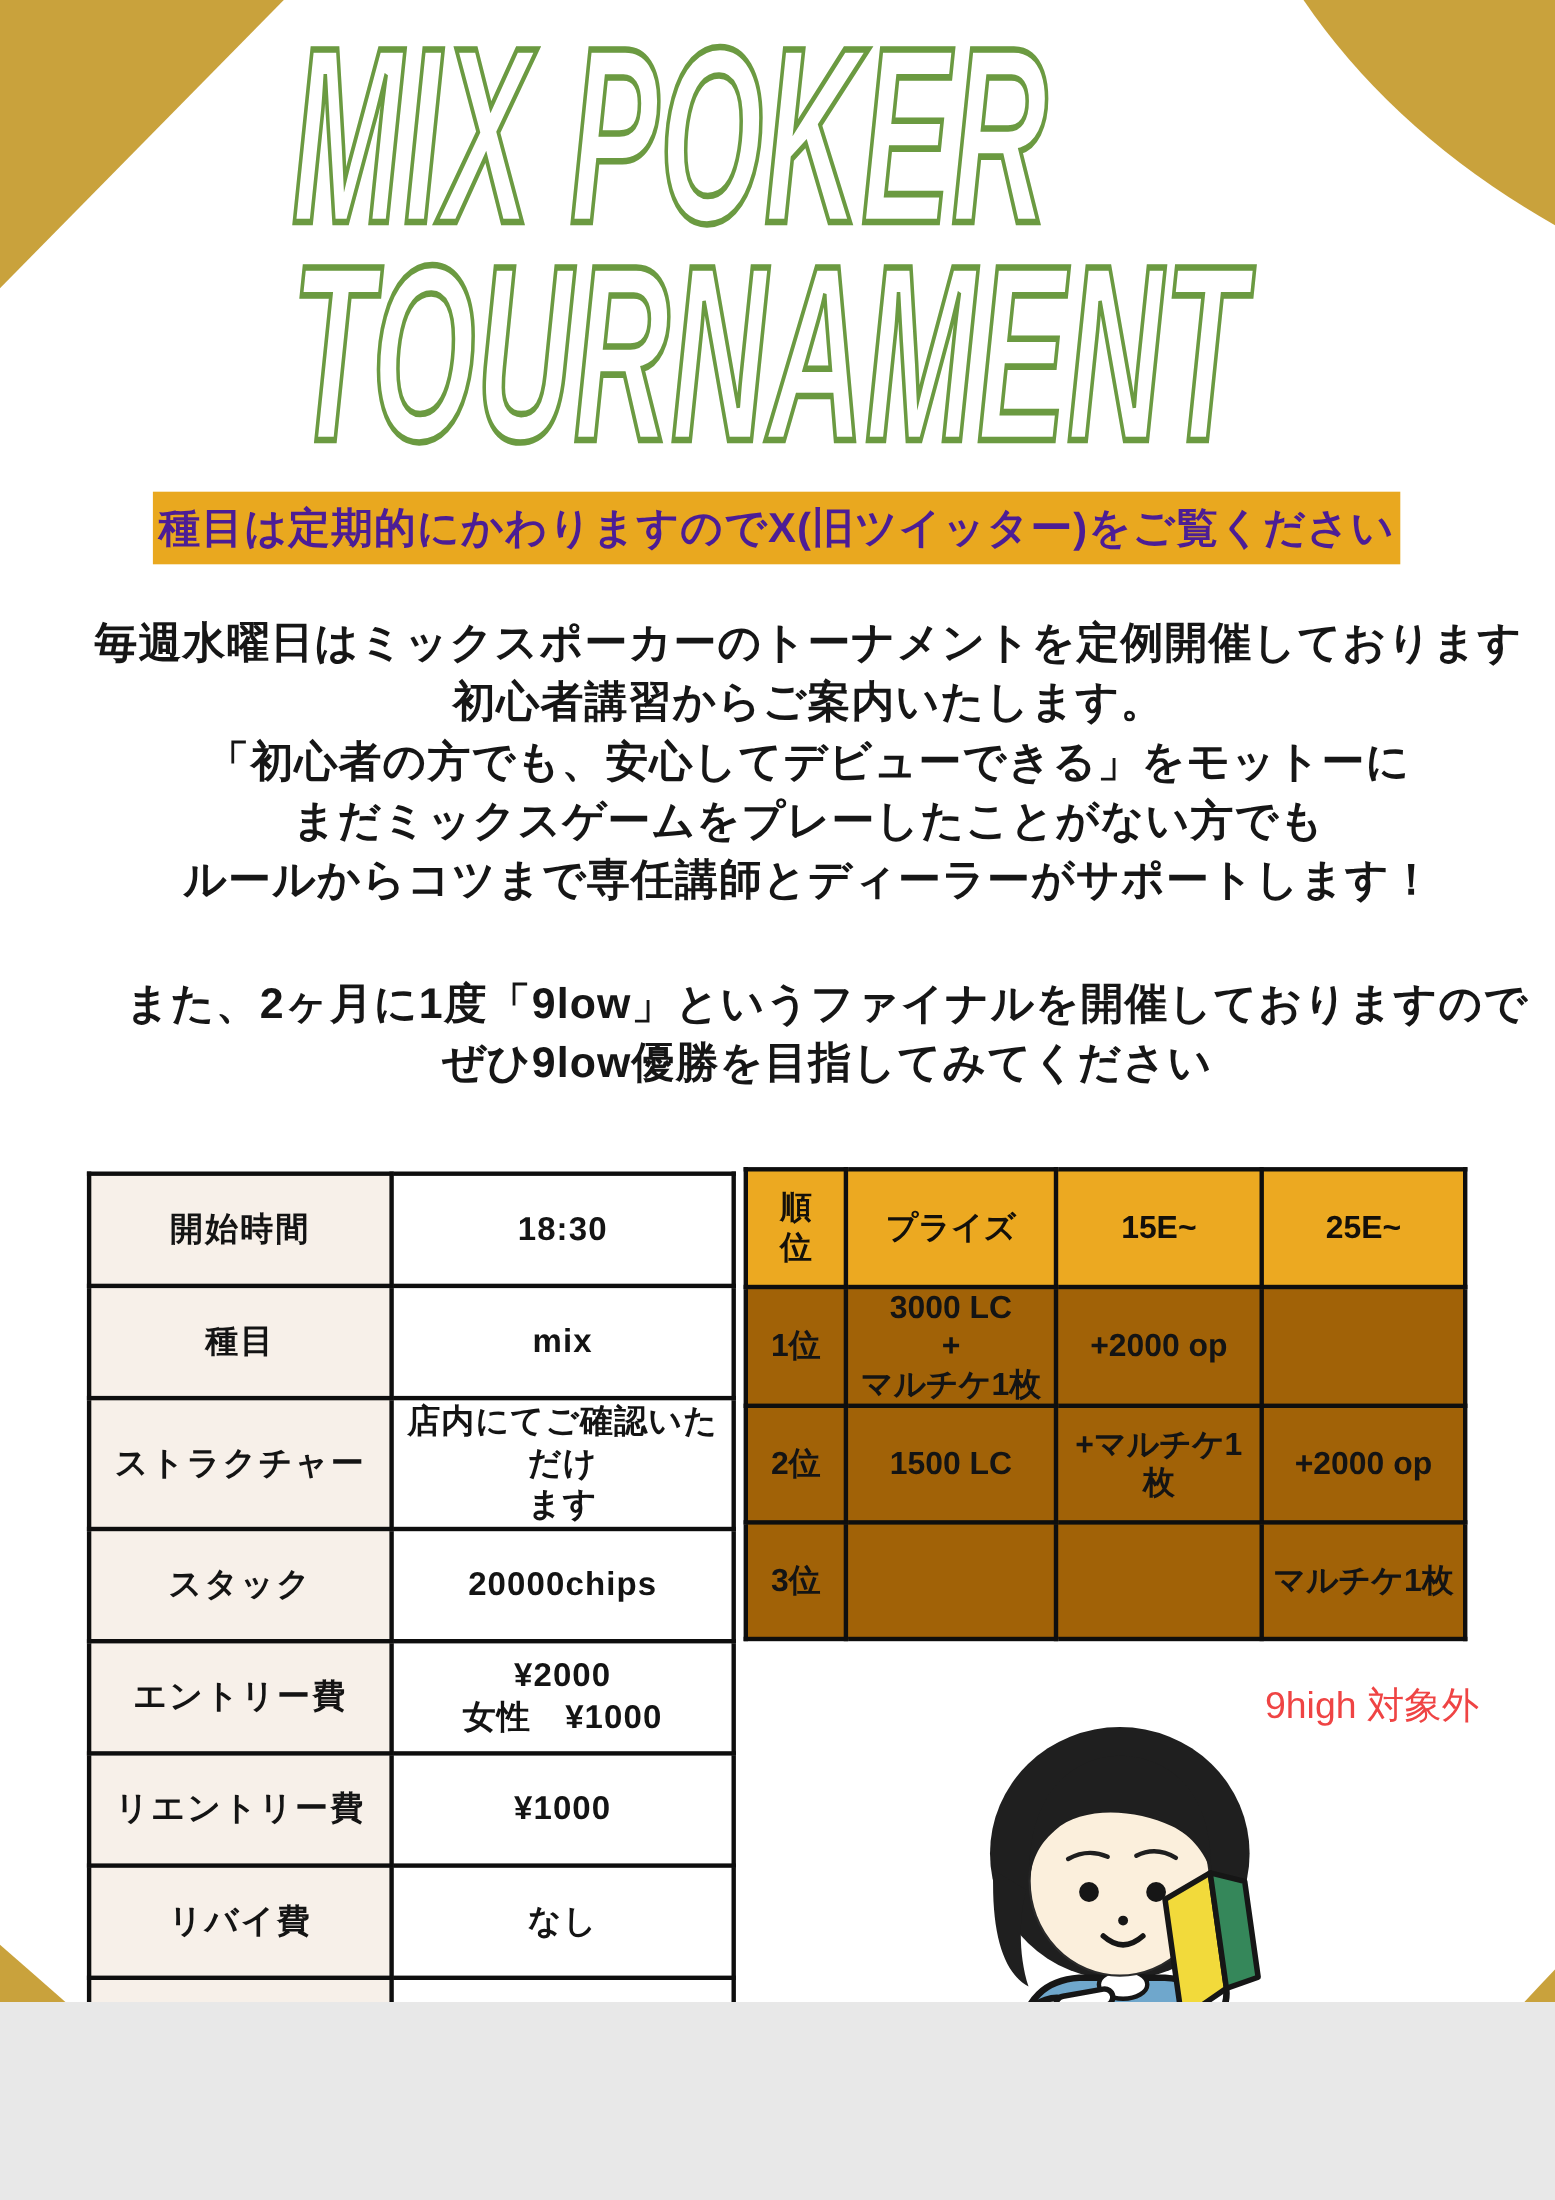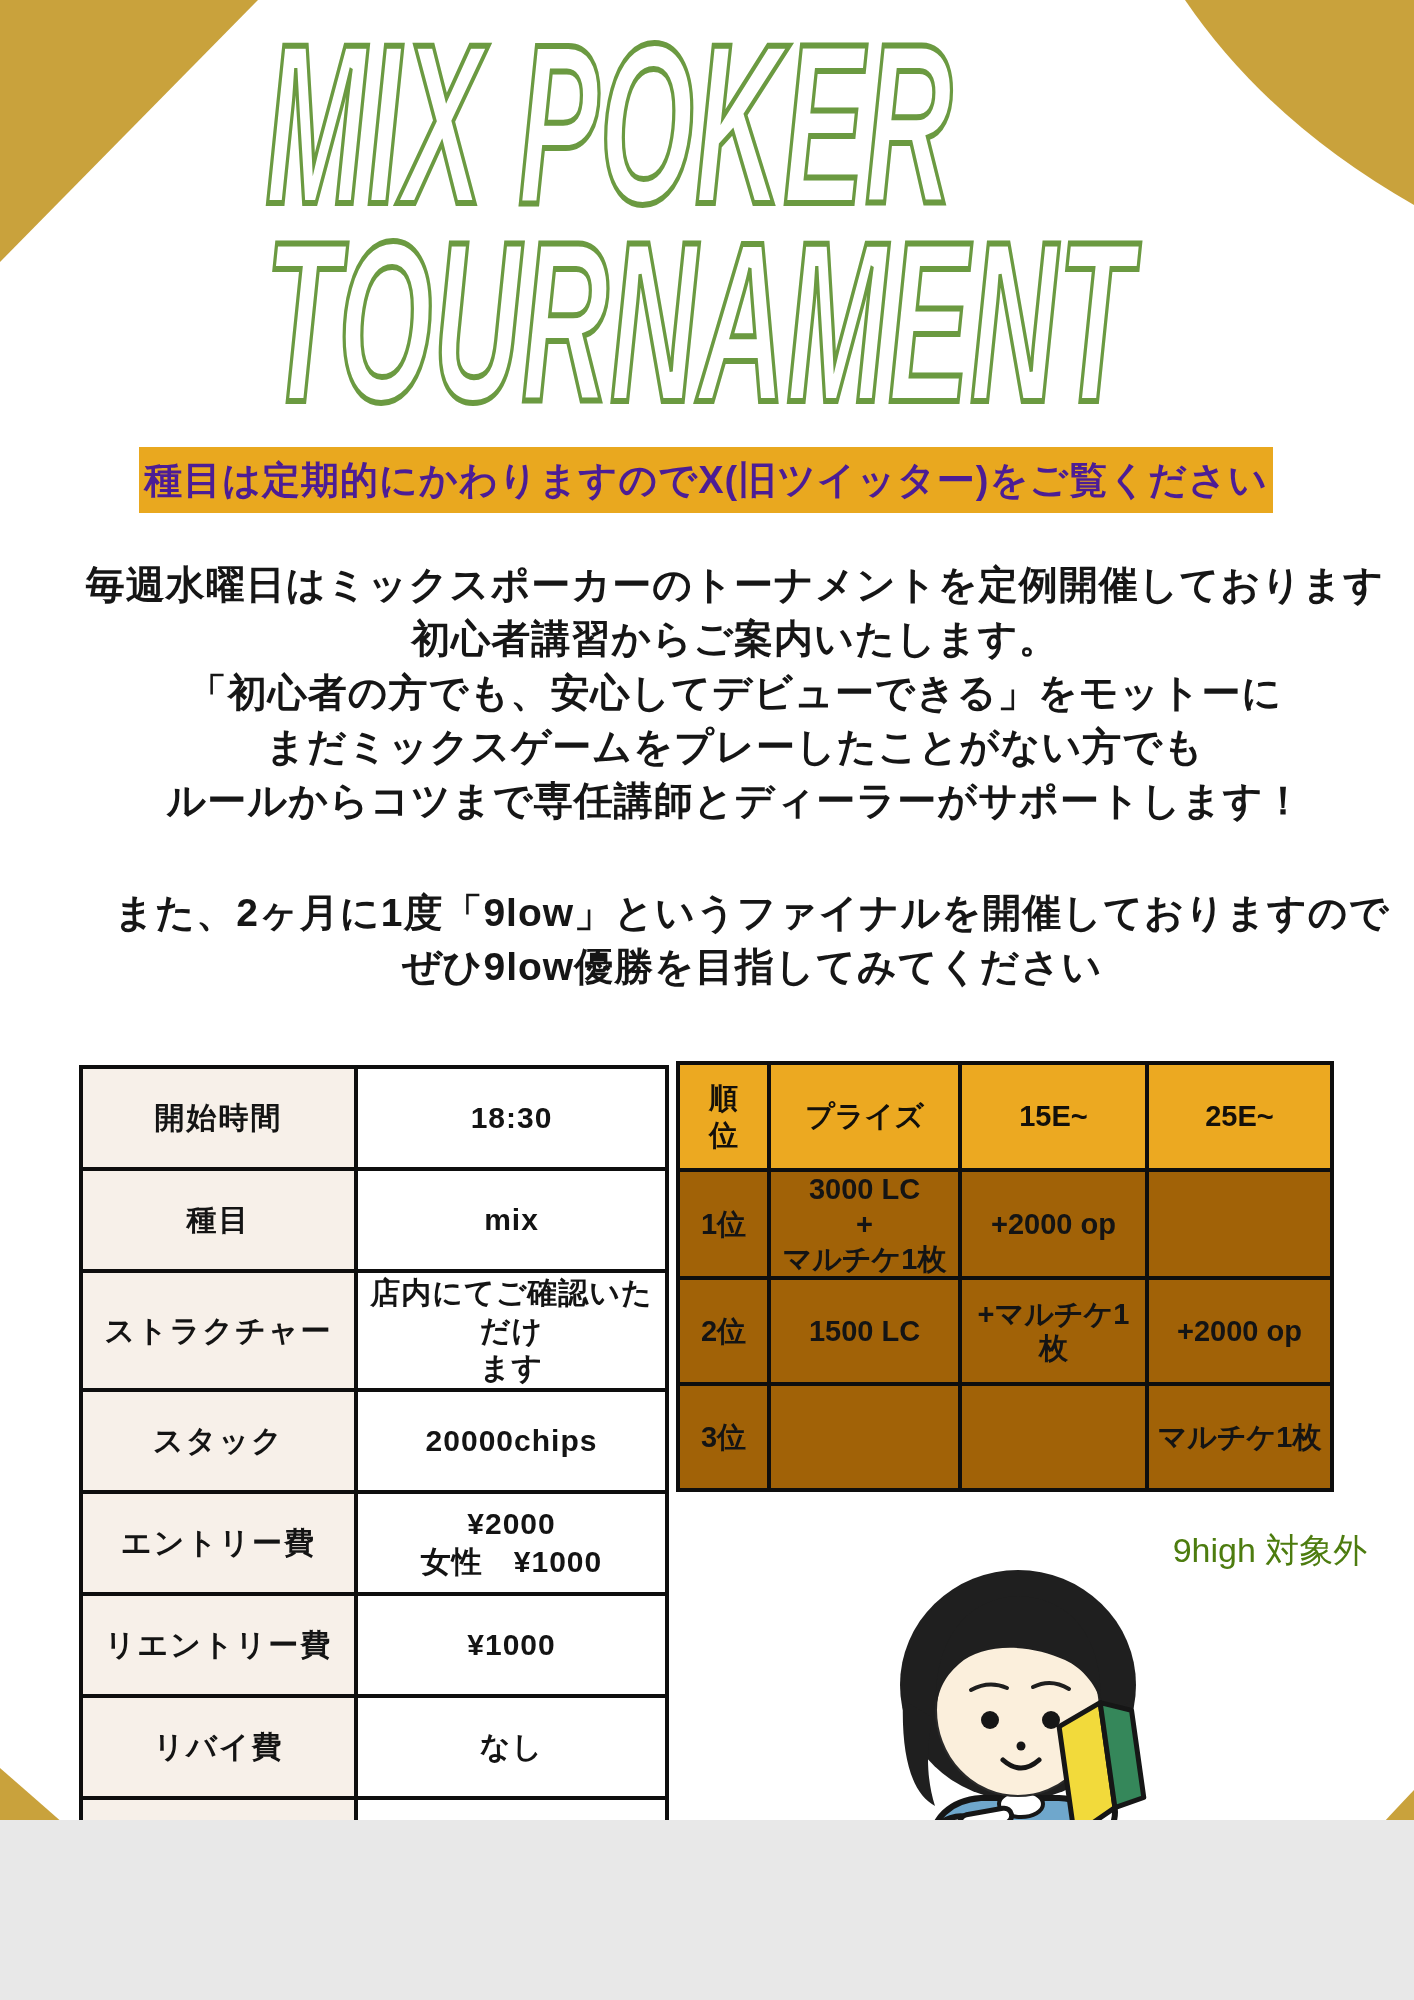--- a/index.html
+++ b/index.html
@@ -66,22 +66,22 @@
   .rtable th {
     background:#ECA921; color:#14100a; font-size:29px; height:101px; line-height:1.25;
   }
   .rtable th.c0 { width:91px;  padding:0 22px; box-sizing:border-box; }
   .rtable th.c1 { width:185px; }
   .rtable th.c2 { width:181px; }
   .rtable th.c3 { width:179px; }
   .rtable td { background:#a16207; font-size:29px; height:102px; line-height:1.2; padding:0 4px; }
 
   .exclusion {
-    position:absolute; left:1150px; top:1528px; width:240px; text-align:center;
-    font-size:34px; font-weight:500; color:#4d7c0f; z-index:2; white-space:nowrap;
+    position:absolute; left:1150px; top:1528px; width:240px; text-align:left;
+    font-size:34px; font-weight:500; color:#ef4444; z-index:2; white-space:nowrap;
   }
 
   .character { position:absolute; left:855px; top:1550px; width:330px; height:360px; z-index:3; }
 
   .badge { position:absolute; left:800px; top:1832px; width:560px; height:168px; z-index:4; }
   .badge svg { position:absolute; left:0; top:0; }
   .badge-text {
     position:absolute; left:0; top:30px; width:560px; text-align:center;
     font-size:100px; font-weight:bold; color:#177442; letter-spacing:2px;
     z-index:5; white-space:nowrap;

